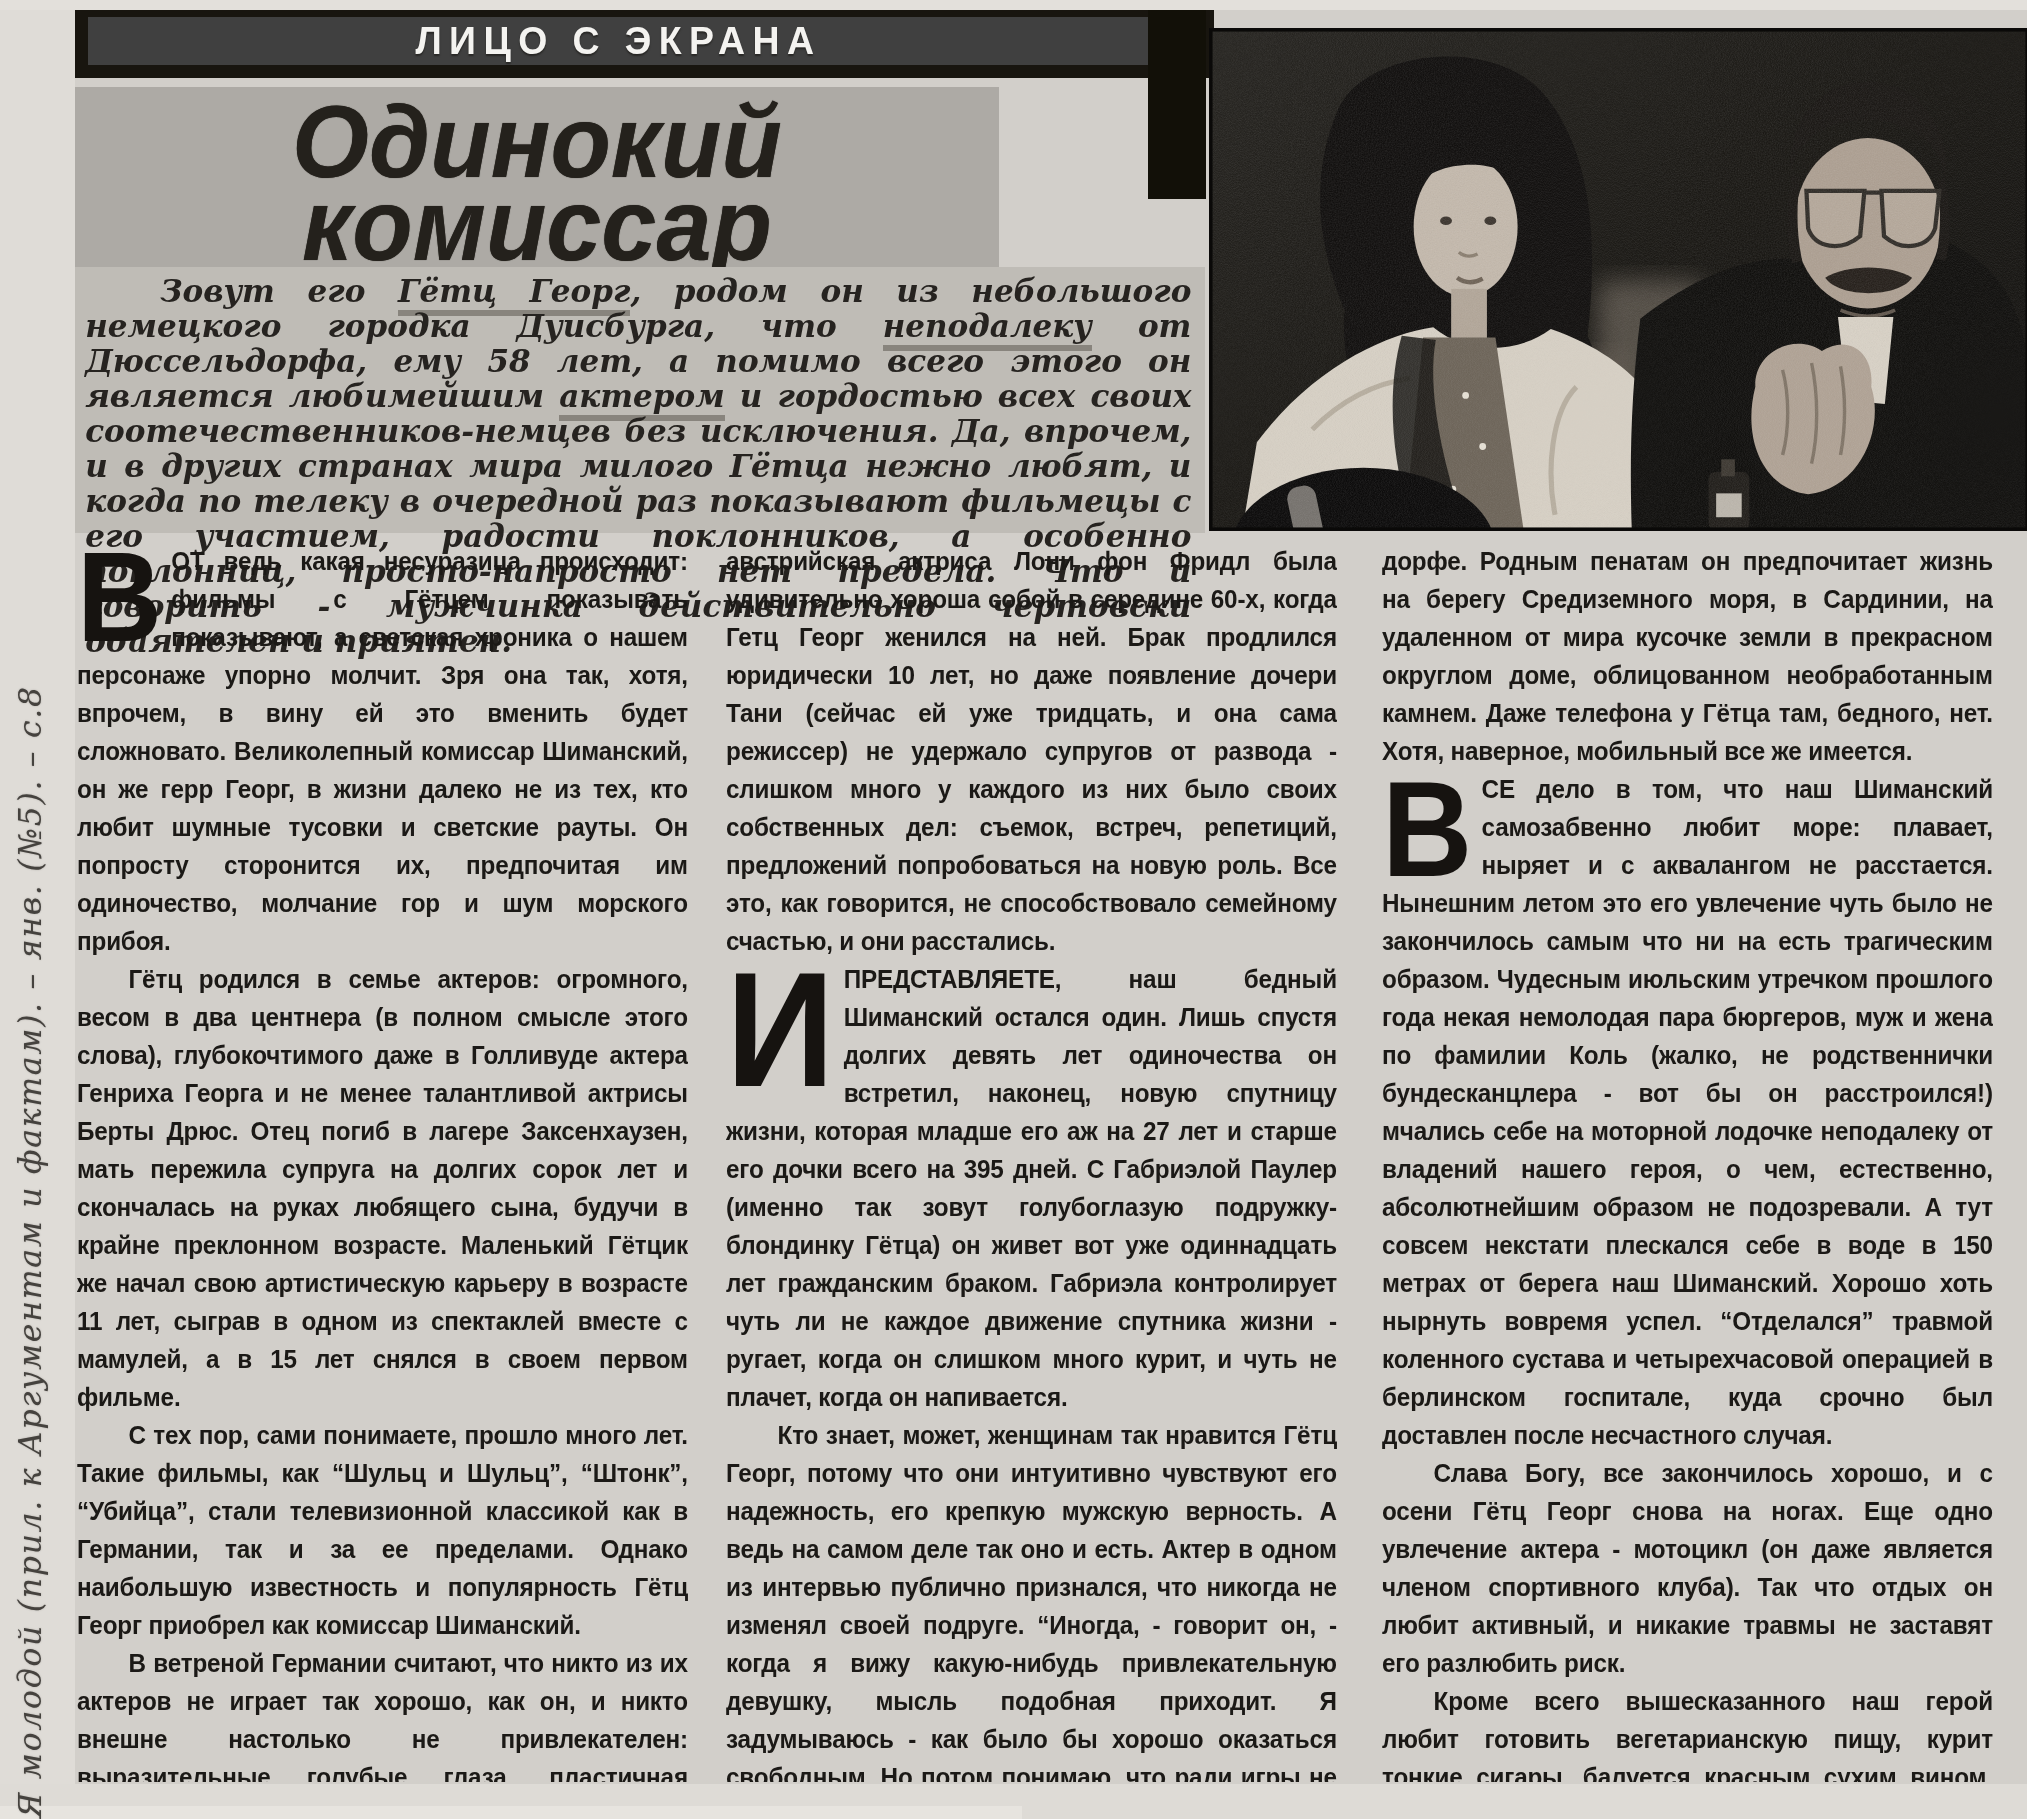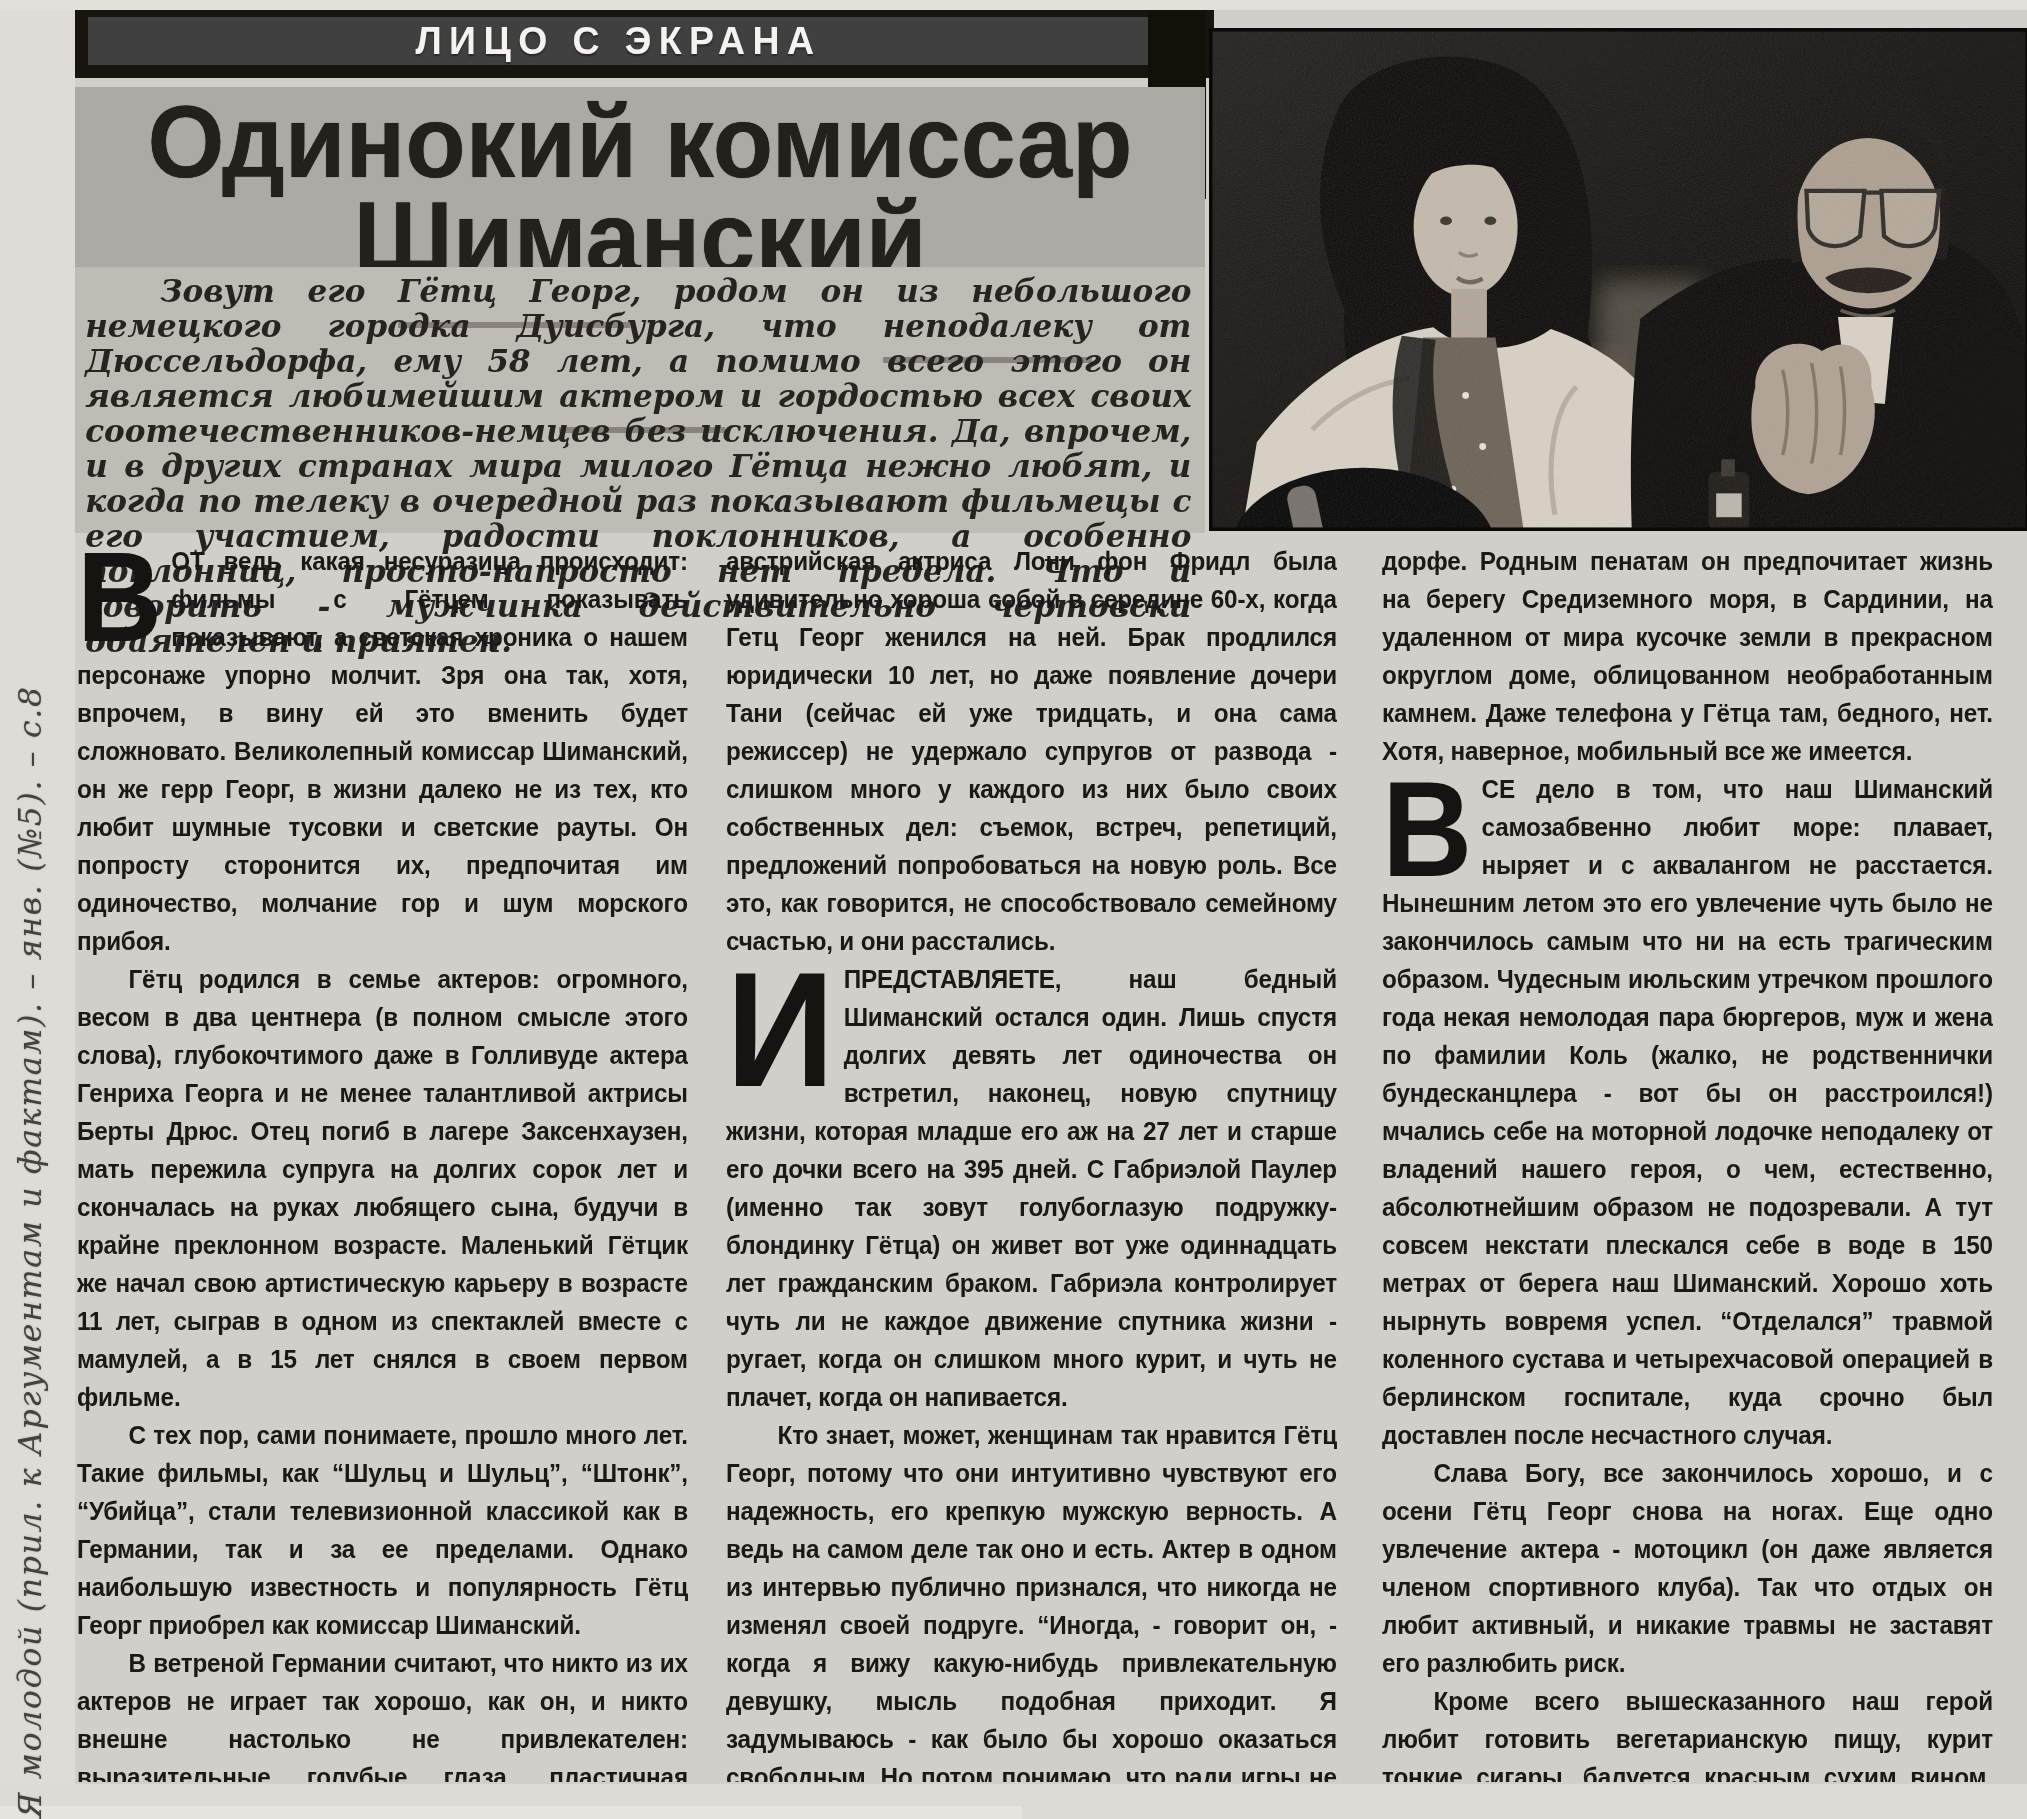--- a/index.html
+++ b/index.html
@@ -18,36 +18,36 @@
   
   .banner-shadow{position:absolute;left:75px;top:10.2px;width:1139px;height:68px;background:#18150f;}
   .banner{position:absolute;left:88px;top:17px;width:1060px;height:48px;background:#404040;
     display:flex;align-items:center;justify-content:center;}
   .banner span{
     color:#f4f3f0;font-weight:bold;font-size:39px;letter-spacing:7.7px;
     text-shadow:0 1.7px 1.7px rgba(20,18,15,.55);transform:scaleX(.96);}
   .banner-endcap{position:absolute;left:1148px;top:10.2px;width:58px;height:189px;background:#121008;}
 
   
-  .headline-panel{position:absolute;left:75px;top:87px;width:1130px;height:181px;background:#adaaa5;}
+  .headline-panel{position:absolute;left:75px;top:87px;width:924px;height:181px;background:#adaaa5;font-style:italic;}
   .headline-panel .t{
     text-align:center;font-weight:bold;color:#24211c;
     font-size:102px;line-height:83px;padding-top:13.6px;
     transform:scaleX(.97);transform-origin:center;
     text-shadow:0 0 0.9px #24211c;
   }
   
   .lead-panel{position:absolute;left:75px;top:267px;width:1130px;height:266px;background:#bfbcb6;}
   .lead{
     font-family:"DejaVu Serif","Liberation Serif",serif;
     font-style:italic;font-weight:bold;
     color:#262320;font-size:31px;line-height:35px;
     text-align:justify;padding:6.8px 13.6px 0 10.2px;text-indent:75px;
   }
-  .pencil-mark{border-bottom:6.8px solid rgba(82,76,68,.5);padding-bottom:13px;}
+  .pencil-mark{border-bottom:6.8px solid rgba(82,76,68,.5);padding-bottom:1px;}
 
   
   .photo{position:absolute;left:1210px;top:29px;width:818px;height:501px;background:#141210;
     outline:0.9px solid #0b0a09;}
   .photo svg{display:block;width:100%;height:100%;}
 
   
   .columns{position:absolute;left:77px;top:542px;width:1951px;height:1240px;}
   .col{position:absolute;top:0;width:664px;height:1240px;overflow:hidden;
     transform:scaleX(.92);transform-origin:left top;

